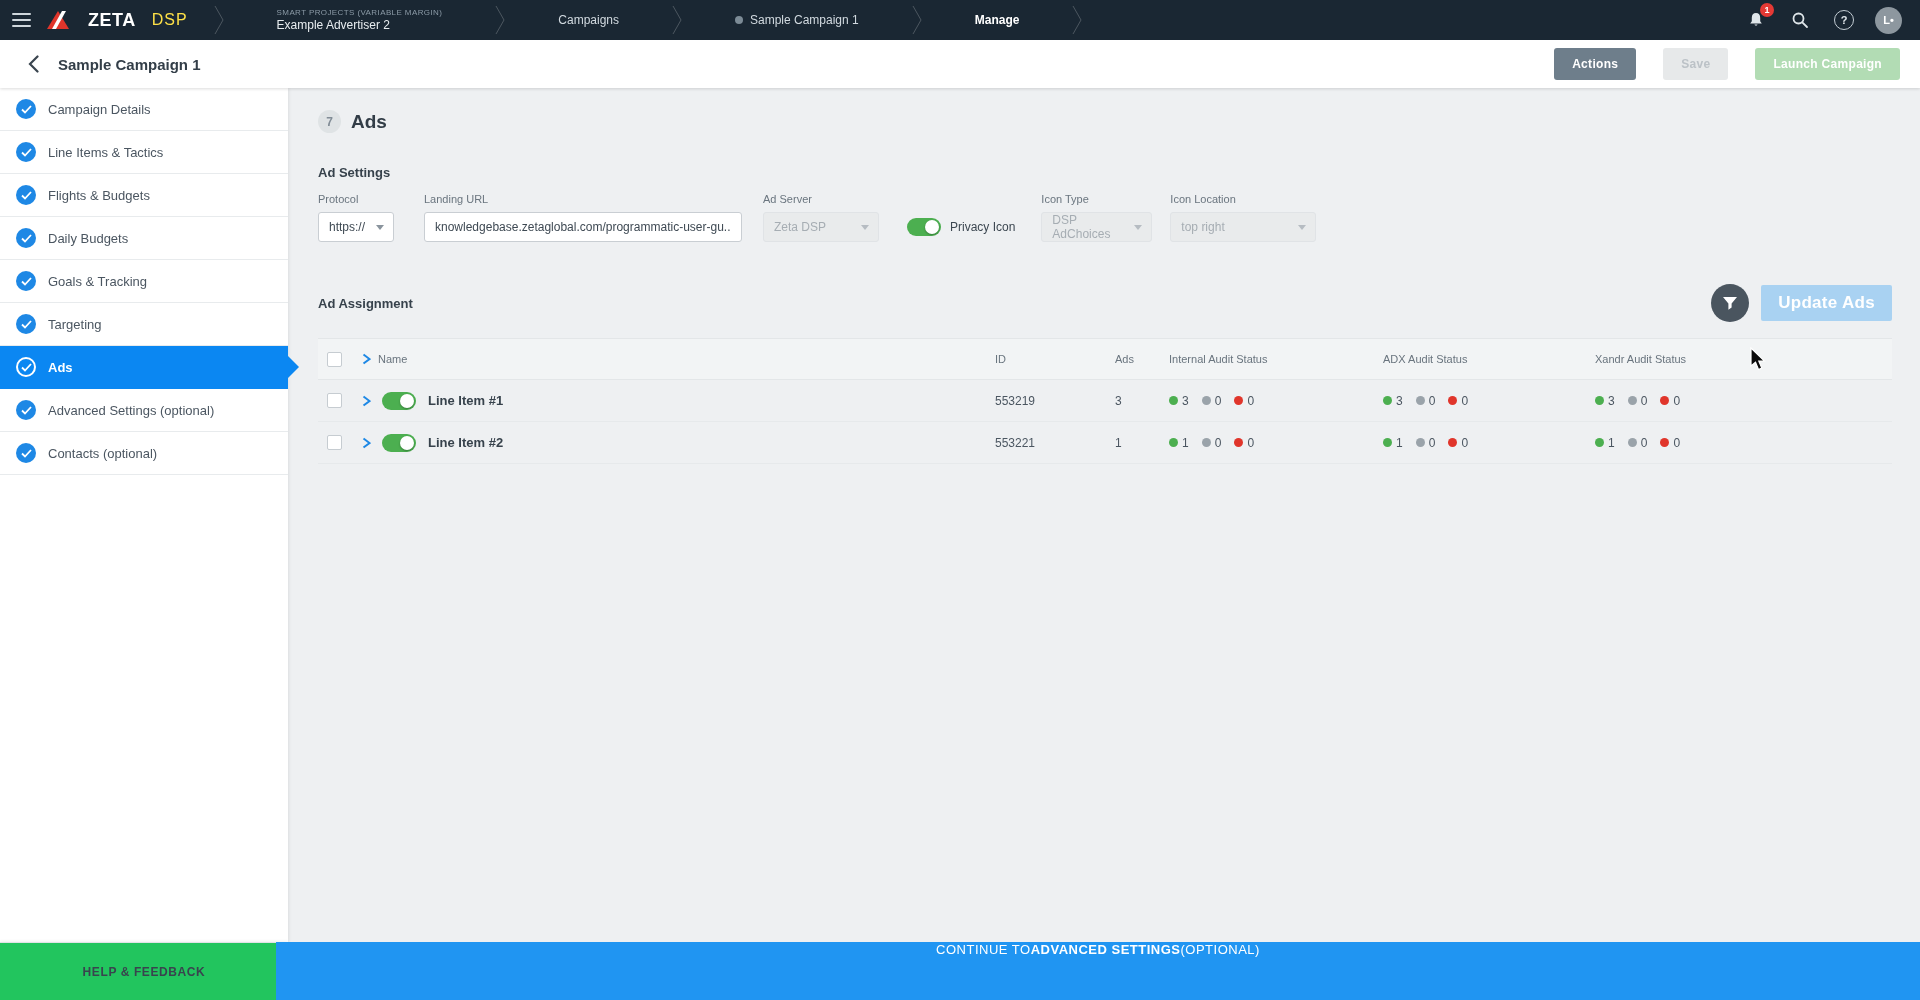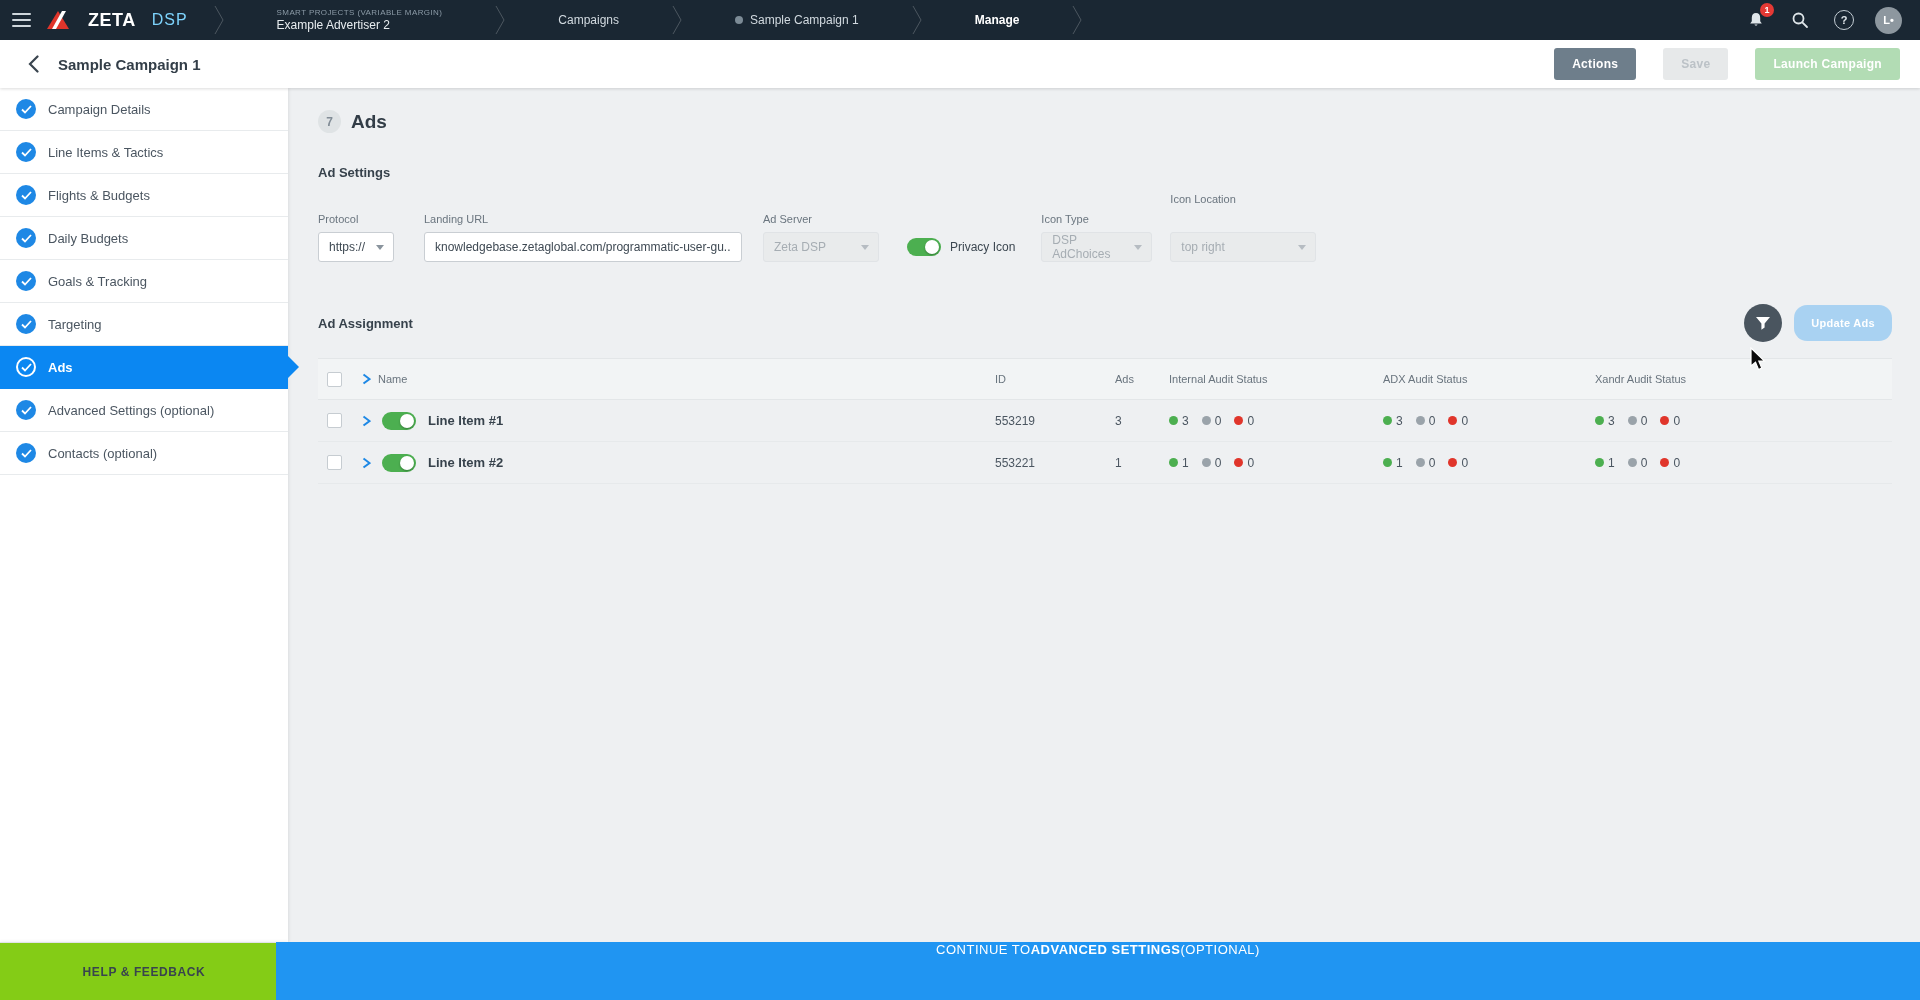--- a/index.html
+++ b/index.html
@@ -9,21 +9,21 @@
     font-family:"Liberation Sans", sans-serif;
     background:#eef0f2; color:#3e4953;
   }
 
   
   .topbar{position:absolute;top:0;left:0;width:100%;height:40px;background:#1a2733;display:flex;align-items:center;z-index:40;color:#fff;}
   .hamburger{width:42px;height:40px;display:flex;flex-direction:column;justify-content:center;align-items:center;gap:4px;cursor:pointer;}
   .hamburger i{display:block;width:19px;height:2px;background:#cfd7dc;border-radius:1px;}
   .brand{display:flex;align-items:center;gap:16px;margin-left:4px;cursor:pointer;}
   .brand-zeta{font-size:18px;font-weight:800;letter-spacing:.5px;color:#fff;}
-  .brand-dsp{font-size:16px;font-weight:300;color:#7dd3fc;letter-spacing:1px;}
+  .brand-dsp{font-size:16px;font-weight:300;color:#fde047;letter-spacing:1px;}
   .bc{display:flex;align-items:center;margin-left:14px;height:40px;gap:41px;}
   .bc-sep{margin:0 12px;flex:none;}
   .bc-block{display:flex;flex-direction:column;justify-content:center;line-height:1.25;cursor:pointer;}
   .bc-project{font-size:8px;letter-spacing:.4px;color:#8b9aa6;}
   .bc-advertiser{font-size:12px;color:#e8edf0;}
   .bc-item{font-size:12px;color:#d2dae0;display:flex;align-items:center;gap:7px;cursor:pointer;}
   .bc-item.bold{font-weight:700;color:#ffffff;}
   .bc-dot{width:8px;height:8px;border-radius:50%;background:#7c8b96;flex:none;}
   .top-icons{margin-left:auto;display:flex;align-items:center;gap:18px;padding-right:18px;}
   .icon-btn{position:relative;width:26px;height:26px;display:flex;align-items:center;justify-content:center;cursor:pointer;}
@@ -43,21 +43,21 @@
 
   
   .sidebar{position:absolute;top:88px;left:0;width:288px;bottom:58px;background:#fff;box-shadow:1px 0 3px rgba(0,0,0,.08);z-index:20;}
   .side-item{height:43px;display:flex;align-items:center;padding:0 16px;border-bottom:1px solid #e8ebed;position:relative;cursor:pointer;}
   .side-label{font-size:13px;color:#4b5661;margin-left:12px;}
   .check{width:20px;height:20px;border-radius:50%;background:#1e88e5;display:flex;align-items:center;justify-content:center;flex:none;}
   .side-item.active{background:#0b87f2;border-bottom-color:#0b87f2;}
   .side-item.active .side-label{color:#fff;font-weight:700;}
   .side-item.active .check{background:transparent;border:2px solid #fff;}
   .side-item.active::after{content:"";position:absolute;right:-11px;top:50%;margin-top:-11px;border-left:11px solid #0b87f2;border-top:11px solid transparent;border-bottom:11px solid transparent;}
-  .side-footer{position:absolute;left:0;bottom:0;width:288px;height:58px;background:#84cc16;border-top:1px solid #e0e3e6;box-shadow:0 -1px 3px rgba(0,0,0,.06);display:flex;align-items:center;justify-content:center;font-size:12px;font-weight:700;letter-spacing:.6px;color:#39444e;z-index:25;cursor:pointer;}
+  .side-footer{position:absolute;left:0;bottom:0;width:288px;height:58px;background:#22c55e;border-top:1px solid #e0e3e6;box-shadow:0 -1px 3px rgba(0,0,0,.06);display:flex;align-items:center;justify-content:center;font-size:12px;font-weight:700;letter-spacing:.6px;color:#39444e;z-index:25;cursor:pointer;}
 
   
   .footer-bar{position:absolute;left:276px;right:0;bottom:0;height:58px;background:#2095f2;display:flex;align-items:flex-start;justify-content:center;color:#fff;font-size:13px;letter-spacing:.5px;cursor:pointer;z-index:25;}
   .footer-bar b{font-weight:800;}
 
   
   .main{position:absolute;left:288px;top:88px;right:0;bottom:58px;padding:22px 28px 0 30px;overflow:hidden;}
   .title-row{display:flex;align-items:center;gap:10px;}
   .step-circle{width:23px;height:23px;border-radius:50%;background:#dfe3e5;color:#818c96;font-size:12px;font-weight:700;display:flex;align-items:center;justify-content:center;}
   .main-title{font-size:19px;font-weight:700;color:#323d47;}
@@ -69,29 +69,29 @@
   .flabel{font-size:11px;color:#6a757f;margin-bottom:7px;}
   .select{height:30px;border:1px solid #c9ced3;border-radius:3px;background:#fff;display:flex;align-items:center;justify-content:space-between;padding:0 9px 0 10px;font-size:12px;color:#3e4953;cursor:pointer;}
   .caret{width:0;height:0;border-left:4px solid transparent;border-right:4px solid transparent;border-top:5px solid #8a949d;margin-left:10px;flex:none;}
   .select.disabled{background:#e9ebec;border-color:#e0e3e6;color:#a6adb3;cursor:default;}
   .select.disabled .caret{border-top-color:#b6bcc2;}
   .input{height:30px;border:1px solid #c9ced3;border-radius:3px;padding:0 10px;font-size:12px;color:#3e4953;font-family:inherit;background:#fff;}
   .w-protocol{width:76px;margin-right:30px;}
   .w-landing{width:318px;margin-right:21px;}
   .w-server{width:116px;margin-right:28px;}
   .w-type{width:111px;margin-right:18px;}
-  .w-loc{width:146px;margin-top:20px;}
+  .w-loc{width:146px;}
   .privacy-group{display:flex;align-items:center;gap:9px;height:30px;margin-right:26px;}
   .privacy-label{font-size:12px;color:#3c4751;}
   .toggle{width:34px;height:18px;border-radius:9px;background:#4caf50;position:relative;flex:none;cursor:pointer;}
   .toggle .knob{position:absolute;top:2px;right:2px;width:14px;height:14px;border-radius:50%;background:#fff;box-shadow:0 1px 2px rgba(0,0,0,.3);}
 
   .assignment-bar{display:flex;align-items:center;margin-top:42px;}
   .filter-btn{width:38px;height:38px;border-radius:50%;background:#4a555f;border:none;display:flex;align-items:center;justify-content:center;margin-left:auto;cursor:pointer;}
-  .update-btn{height:36px;background:#a9d2f2;color:#fff;border:none;border-radius:13px;font-family:inherit;font-size:11px;font-weight:700;letter-spacing:.3px;padding:8px 17px;margin-left:12px;cursor:default;}
+  .update-btn{height:36px;background:#a9d2f2;color:#fff;border:none;border-radius:2px;font-family:inherit;font-size:17px;font-weight:700;letter-spacing:.3px;padding:8px 17px;margin-left:12px;cursor:default;}
 
   .grid{display:grid;grid-template-columns:44px 1fr 120px 54px 214px 212px 297px;align-items:center;}
   .thead{margin-top:16px;height:42px;background:#f2f4f5;border-top:1px solid #e3e6e8;border-bottom:1px solid #e3e6e8;font-size:11px;color:#69747e;}
   .trow{height:42px;border-bottom:1px solid #e6e9eb;font-size:12px;color:#4b5661;}
   .cell{display:flex;align-items:center;}
   .c-check{padding-left:9px;}
   .checkbox{width:15px;height:15px;border:1px solid #c6ccd1;border-radius:2px;background:#fff;cursor:pointer;}
   .c-name{gap:0;}
   .sort-chev{margin-right:7px;flex:none;}
   .expand-chev{margin-right:11px;flex:none;cursor:pointer;}

